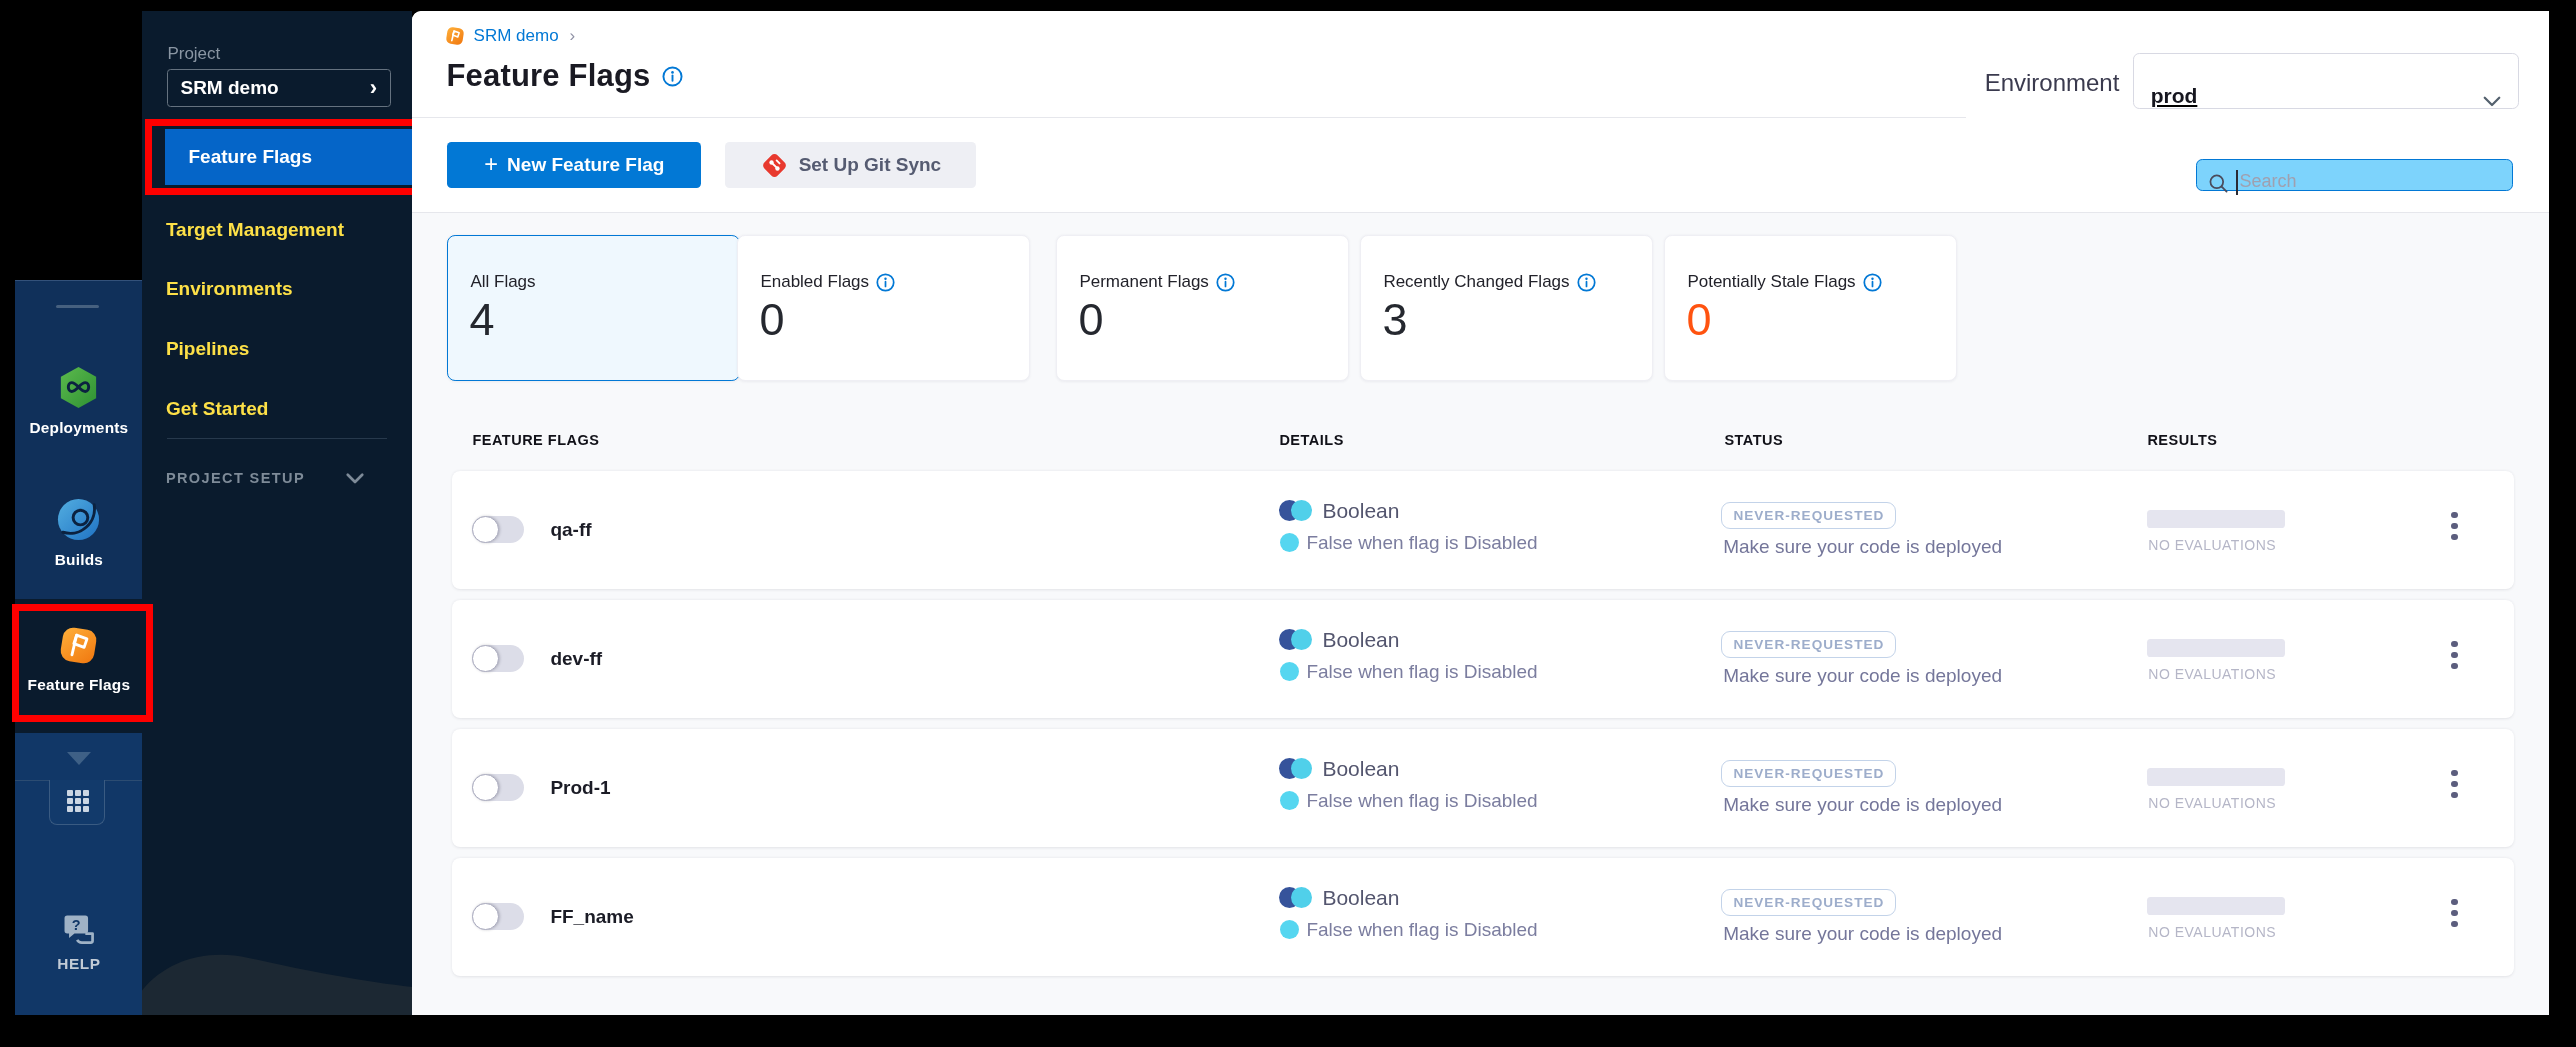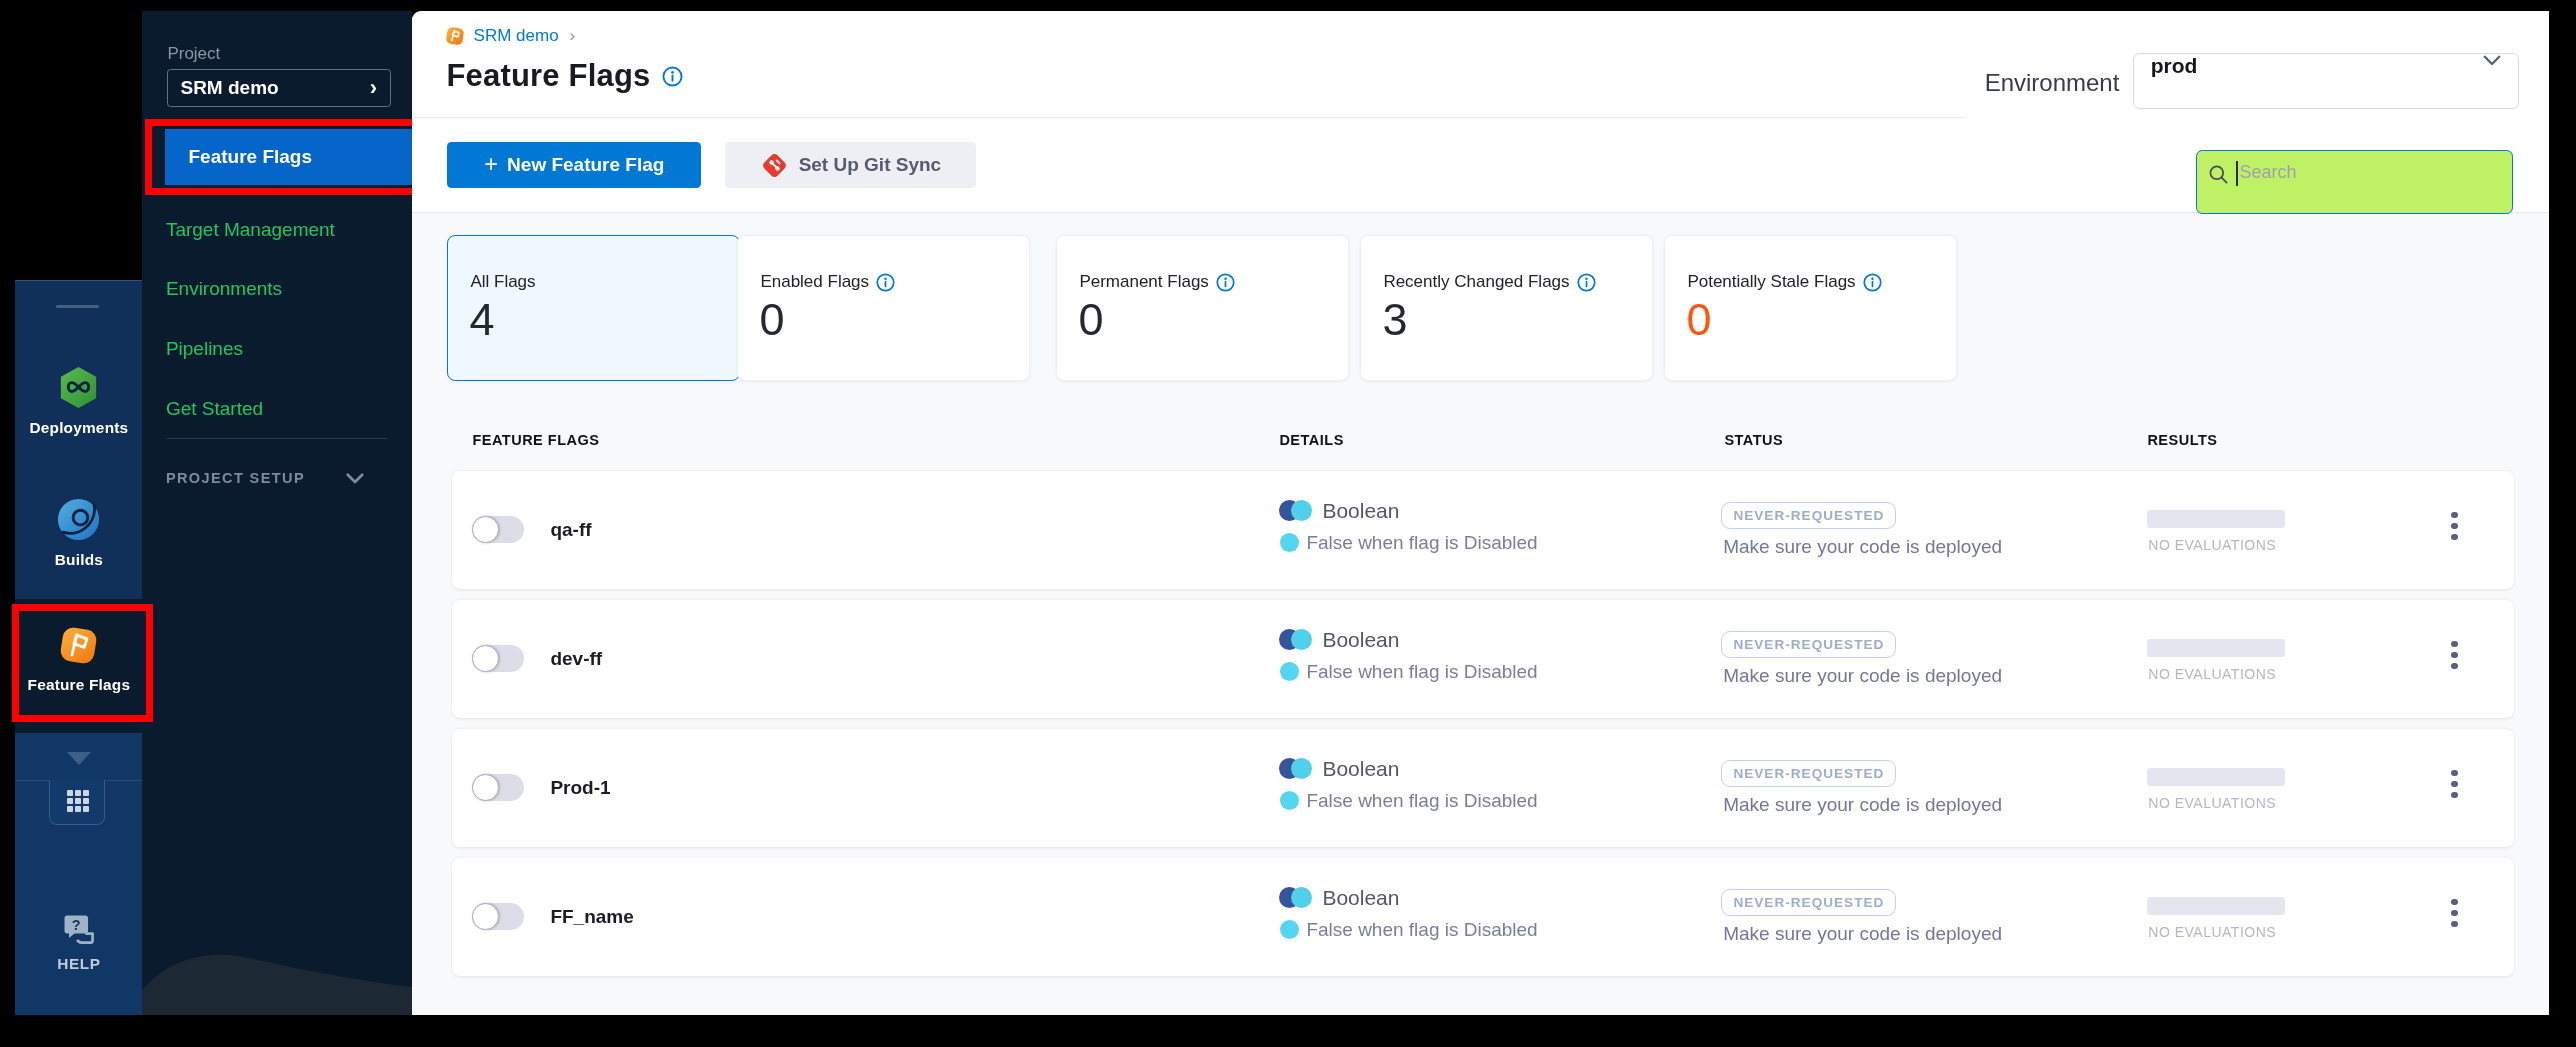--- a/index.html
+++ b/index.html
@@ -27,45 +27,45 @@
 
   
   .redbox { position:absolute; border:7.2px solid #FE0000; pointer-events:none; z-index:50; }
 
   
   .subnav { position:absolute; left:127px; top:0; width:270px; height:1004px; background:#0A1B2D; overflow:hidden; }
   .subnav-section-label { position:absolute; left:25px; top:33px; color:#8A96A3; font-size:17px; }
   .project-select { position:absolute; left:24.4px; top:58px; width:224px; height:38px; border:0.9px solid #65727F; border-radius:3.6px; display:flex; align-items:center; padding:0 12.7px; }
   .project-select .val { color:#FFFFFF; font-size:19px; font-weight:700; flex:1; }
   .project-select .chev { color:#FFFFFF; font-size:22px; font-weight:700; line-height:1; }
-  .subnav-item { position:absolute; left:0; width:270px; height:56px; display:flex; align-items:center; padding-left:23.5px; color:#22c55e; font-size:19px; }
+  .subnav-item { position:absolute; left:0; width:270px; height:56px; display:flex; align-items:center; padding-left:23.5px; color:#fde047; font-size:19px;font-weight:bold; }
   .subnav-item.active { background:#0565C8; color:#FFFFFF; font-weight:700; width:248px; left:22.6px; top:118px; border-radius:0; }
   .subnav-divider { position:absolute; left:25px; top:427px; width:220px; height:0.9px; background:#27394C; }
   .subnav-footer { position:absolute; left:23.5px; top:459px; width:226px; display:flex; align-items:center; color:#7E8B98; font-size:14.5px; font-weight:700; letter-spacing:1.4px; }
   .subnav-footer svg { margin-left:40px; }
   .subnav-wave { position:absolute; left:0; bottom:0; width:270px; height:68px; }
 
   
   .main { position:absolute; left:397px; top:0; width:2137px; height:1004px; background:#F8F9FB; border-top-left-radius:9px; overflow:hidden; }
   .hdr { position:absolute; left:0; top:0; width:2137px; height:107px; background:#FFFFFF; border-top-left-radius:9px; }
   .hdr-divider { position:absolute; left:0; top:106px; width:1554px; height:0.9px; background:#E6E7EC; }
   .crumb { position:absolute; left:32px; top:13.6px; height:23.5px; display:flex; align-items:center; gap:7.2px; }
   .crumb .txt { color:#0278D5; font-size:17px; }
   .crumb .sep { color:#8F91A5; font-size:17px; margin-left:3.6px; }
   .page-title-row { position:absolute; left:34px; top:47px; display:flex; align-items:center; gap:11px; }
   .page-title { color:#1A1A23; font-size:31px; font-weight:700; letter-spacing:0.2px; }
   .env-label { position:absolute; left:1518px; top:58px; width:189px; text-align:right; color:#3A3A4E; font-size:24px; }
-  .env-select { position:absolute; left:1721px; top:42px; width:386px; height:56px; background:#FFF; border:0.9px solid #D8D9E3; border-radius:6.3px; display:flex; align-items:flex-start; padding:0 16.3px; }
+  .env-select { position:absolute; left:1721px; top:42px; width:386px; height:56px; background:#FFF; border:0.9px solid #D8D9E3; border-radius:6.3px; display:flex; align-items:flex-end; padding:0 16.3px;text-decoration:underline; }
   .env-select .val { color:#16161F; font-size:21px; font-weight:600; flex:1; }
 
   .toolbar { position:absolute; left:0; top:107px; width:2137px; height:95px; background:#FFFFFF; border-bottom:0.9px solid #E6E7EC; }
   .btn-primary { position:absolute; left:35px; top:24.4px; width:254px; height:46px; background:#0278D5; border-radius:4.5px; color:#FFF; font-size:19px; font-weight:700; display:flex; align-items:center; justify-content:center; gap:9px; }
   .btn-primary .plus { font-size:23.5px; font-weight:400; margin-top:-1.8px; }
   .btn-secondary { position:absolute; left:313px; top:24.4px; width:251px; height:46px; background:#EEEFF4; border-radius:4.5px; color:#555B71; font-size:19px; font-weight:700; display:flex; align-items:center; justify-content:center; gap:11px; }
-  .search-box { position:absolute; left:1784px; top:32px; width:317px; height:64px; background:#bef264; border:1.8px solid #0278D5; border-radius:6.3px; }
+  .search-box { position:absolute; left:1784px; top:41px; width:317px; height:32px; background:#7dd3fc; border:1.8px solid #0278D5; border-radius:6.3px; }
   .search-box svg { position:absolute; left:10px; top:11.8px; }
   .search-box input { position:absolute; left:42px; top:1.8px; width:262px; height:39px; border:none; outline:none; background:transparent; font-size:18px; color:#22222A; font-family:"Liberation Sans",sans-serif; }
   .search-box input::placeholder { color:#9FA0B0; }
   .search-caret { position:absolute; left:39px; top:10px; width:1.8px; height:25px; background:#2A2A33; }
 
   .content { position:absolute; left:0; top:202px; width:2137px; height:803px; }
 
   
   .card { position:absolute; top:22px; width:293px; height:146px; background:#FFF; border:0.9px solid #EFEFF4; border-radius:8.1px; box-shadow:0 0.9px 2.7px rgba(40,41,61,.06);text-align:right; }
   .card.selected { background:#EFF8FE; border:1.8px solid #0278D5; }

